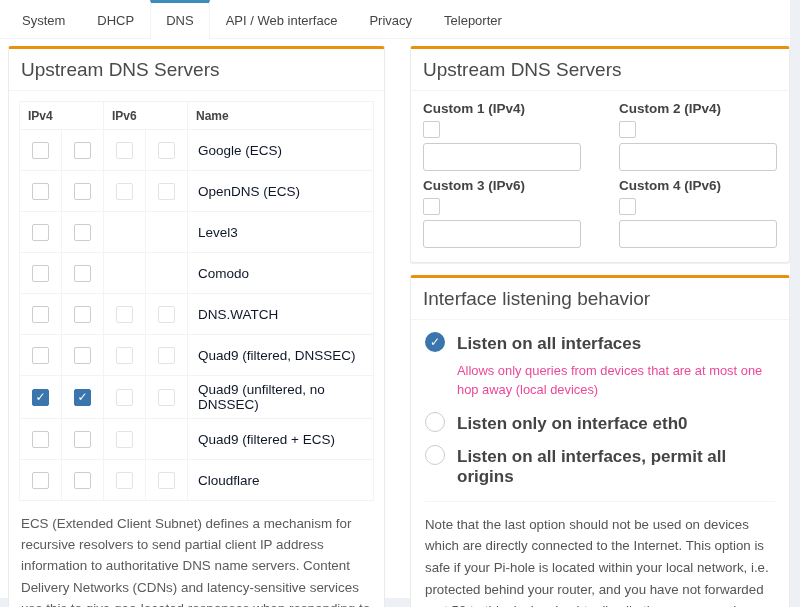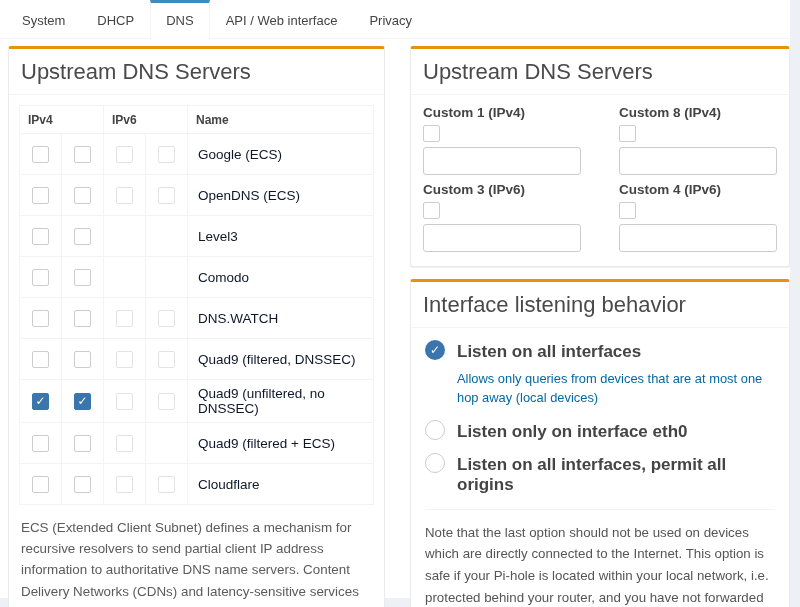--- a/index.html
+++ b/index.html
@@ -43,21 +43,21 @@
   .left-card { width: 377px; flex: none; }
   .right-col { width: 380px; flex: none; margin-left: 25px; }
   .card {
     background: #fff;
     border: 1px solid #ebebeb;
     border-top: 3px solid #e8910d;
     border-radius: 3px;
     box-shadow: 0 1px 1px rgba(0,0,0,0.07);
   }
   .card-title {
-    font-size: 22px; color: #4a4a4a;
+    font-size: 19px; color: #4a4a4a;
     padding: 10px 10px 9px 12px;
     border-bottom: 1px solid #f4f4f4;
   }
   .card-body { padding: 10px; }
   
   table.dns-table { border-collapse: collapse; width: 100%; }
   .dns-table th, .dns-table td { border: 1px solid #f3f3f3; }
   .dns-table th {
     font-size: 12px; color: #444; text-align: left;
     font-weight: bold; padding: 6px 8px; height: 28px;
@@ -96,37 +96,38 @@
   .radio {
     width: 20px; height: 20px; border-radius: 50%; flex: none;
     margin-right: 12px; text-align: center; line-height: 20px;
     font-size: 12px; color: #fff;
   }
   .radio.selected { background: #3a76ad; }
   .radio.unselected { background: #fff; border: 1px solid #ccc; }
   .radio-label { font-weight: bold; font-size: 17px; color: #444; padding-top: 2px; }
   .radio-desc {
     margin: -4px 0 12px 32px;
-    font-size: 12.9px; color: #0369a1; line-height: 1.5;
+    font-size: 12.9px; color: #ec4899; line-height: 1.5;
   }
   .listen-hr { border: none; border-top: 1px solid #f4f4f4; margin: 14px 0 12px 0; }
   .listen-note { font-size: 13.3px; color: #555; line-height: 1.63; margin: 0 0 4px 0; }
   .mb12 { margin-bottom: 12px; }
 </style>
 </head>
 <body>
 
 <div class="content-box">
 
   <ul class="tab-bar" id="tab-bar">
       <li class="tab">System</li>
       <li class="tab">DHCP</li>
       <li class="tab active">DNS</li>
       <li class="tab">API / Web interface</li>
       <li class="tab">Privacy</li>
+      <li class="tab">Teleporter</li>
     </ul>
 
   <div class="panels">
 
     <div class="card left-card">
       <div class="card-title">Upstream DNS Servers</div>
       <div class="card-body">
         <table class="dns-table">
           <thead>
             <tr>
@@ -207,21 +208,21 @@
         </p>
       </div>
     </div>
 
     <div class="right-col">
 
       <div class="card mb12">
         <div class="card-title">Upstream DNS Servers</div>
         <div class="custom-grid" id="custom-fields">
             <div class="field"><div class="field-label">Custom 1 (IPv4)</div><div><span class="checkbox"></span></div><input type="text" style=""></div>
-            <div class="field"><div class="field-label">Custom 8 (IPv4)</div><div><span class="checkbox"></span></div><input type="text" style=""></div>
+            <div class="field"><div class="field-label">Custom 2 (IPv4)</div><div><span class="checkbox"></span></div><input type="text" style=""></div>
             <div class="field"><div class="field-label">Custom 3 (IPv6)</div><div><span class="checkbox"></span></div><input type="text" style=""></div>
             <div class="field"><div class="field-label">Custom 4 (IPv6)</div><div><span class="checkbox"></span></div><input type="text" style=""></div>
           </div>
       </div>
 
       <div class="card">
         <div class="card-title">Interface listening behavior</div>
         <div class="listen-body">
           <div id="radio-options">
               <div class="radio-option">

